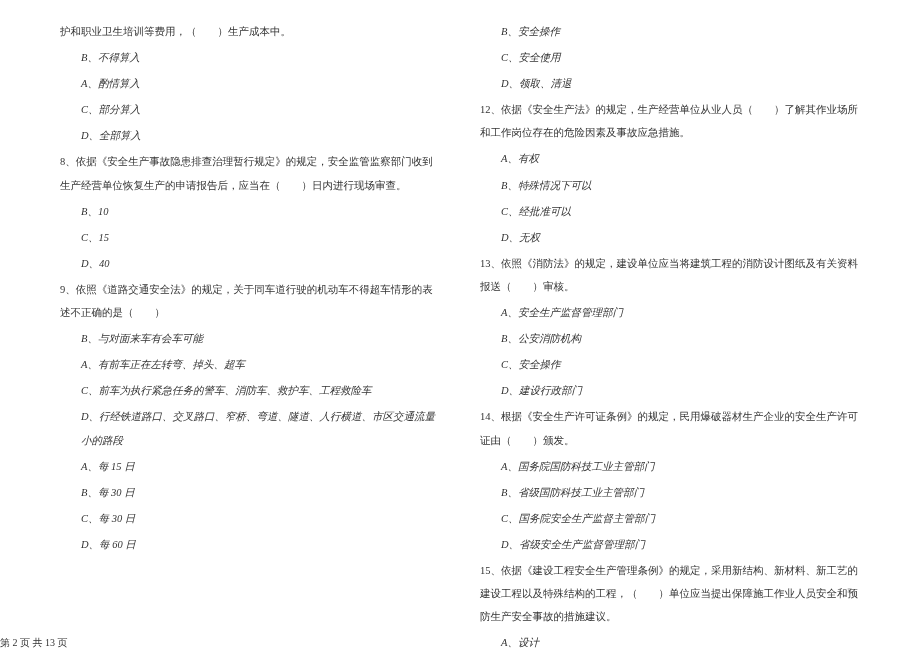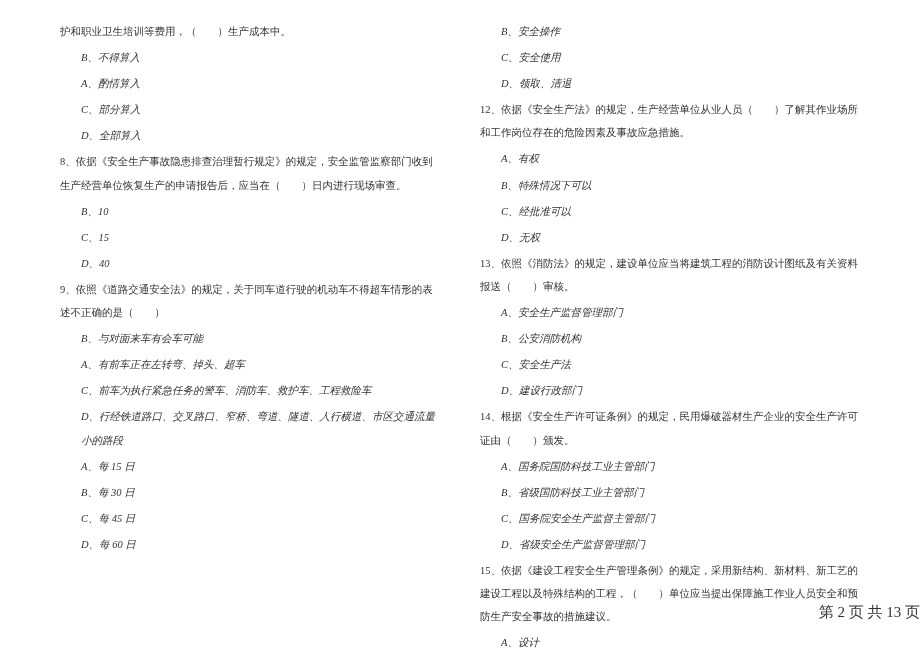--- a/index.html
+++ b/index.html
@@ -30,25 +30,25 @@
       text-indent: 0;
       margin-bottom: 3px;
     }
     .option-line {
       padding-left: 2em;
       margin-bottom: 3px;
       font-style: italic;
     }
     .footer {
       position: absolute;
-      bottom: 28px;
+      bottom: 0;
       left: 0;
       right: 0;
-      text-align: right;
-      font-size: 15px;
+      text-align: left;
+      font-size: 10px;
       color: #333;
     }
   </style>
 </head>
 <body>
 
 <div class="page">
   <div class="column">
     <div class="question-line">护和职业卫生培训等费用，（　　）生产成本中。</div>
     <div class="option-line">B、不得算入</div>
@@ -62,40 +62,40 @@
     <div class="option-line">D、40</div>
 
     <div class="question-line">9、依照《道路交通安全法》的规定，关于同车道行驶的机动车不得超车情形的表述不正确的是（　　）</div>
     <div class="option-line">B、与对面来车有会车可能</div>
     <div class="option-line">A、有前车正在左转弯、掉头、超车</div>
     <div class="option-line">C、前车为执行紧急任务的警车、消防车、救护车、工程救险车</div>
     <div class="option-line">D、行经铁道路口、交叉路口、窄桥、弯道、隧道、人行横道、市区交通流量小的路段</div>
 
     <div class="option-line">A、每 15 日</div>
     <div class="option-line">B、每 30 日</div>
-    <div class="option-line">C、每 45 日</div>
+    <div class="option-line">C、每 30 日</div>
     <div class="option-line">D、每 60 日</div>
 
   </div>
 
   <div class="column">
     <div class="option-line">B、安全操作</div>
     <div class="option-line">C、安全使用</div>
     <div class="option-line">D、领取、清退</div>
 
     <div class="question-line">12、依据《安全生产法》的规定，生产经营单位从业人员（　　）了解其作业场所和工作岗位存在的危险因素及事故应急措施。</div>
     <div class="option-line">A、有权</div>
     <div class="option-line">B、特殊情况下可以</div>
     <div class="option-line">C、经批准可以</div>
     <div class="option-line">D、无权</div>
 
     <div class="question-line">13、依照《消防法》的规定，建设单位应当将建筑工程的消防设计图纸及有关资料报送（　　）审核。</div>
     <div class="option-line">A、安全生产监督管理部门</div>
     <div class="option-line">B、公安消防机构</div>
-    <div class="option-line">C、安全生产法</div>
+    <div class="option-line">C、安全操作</div>
     <div class="option-line">D、建设行政部门</div>
 
     <div class="question-line">14、根据《安全生产许可证条例》的规定，民用爆破器材生产企业的安全生产许可证由（　　）颁发。</div>
     <div class="option-line">A、国务院国防科技工业主管部门</div>
     <div class="option-line">B、省级国防科技工业主管部门</div>
     <div class="option-line">C、国务院安全生产监督主管部门</div>
     <div class="option-line">D、省级安全生产监督管理部门</div>
 
     <div class="question-line">15、依据《建设工程安全生产管理条例》的规定，采用新结构、新材料、新工艺的建设工程以及特殊结构的工程，（　　）单位应当提出保障施工作业人员安全和预防生产安全事故的措施建议。</div>
     <div class="option-line">A、设计</div>

